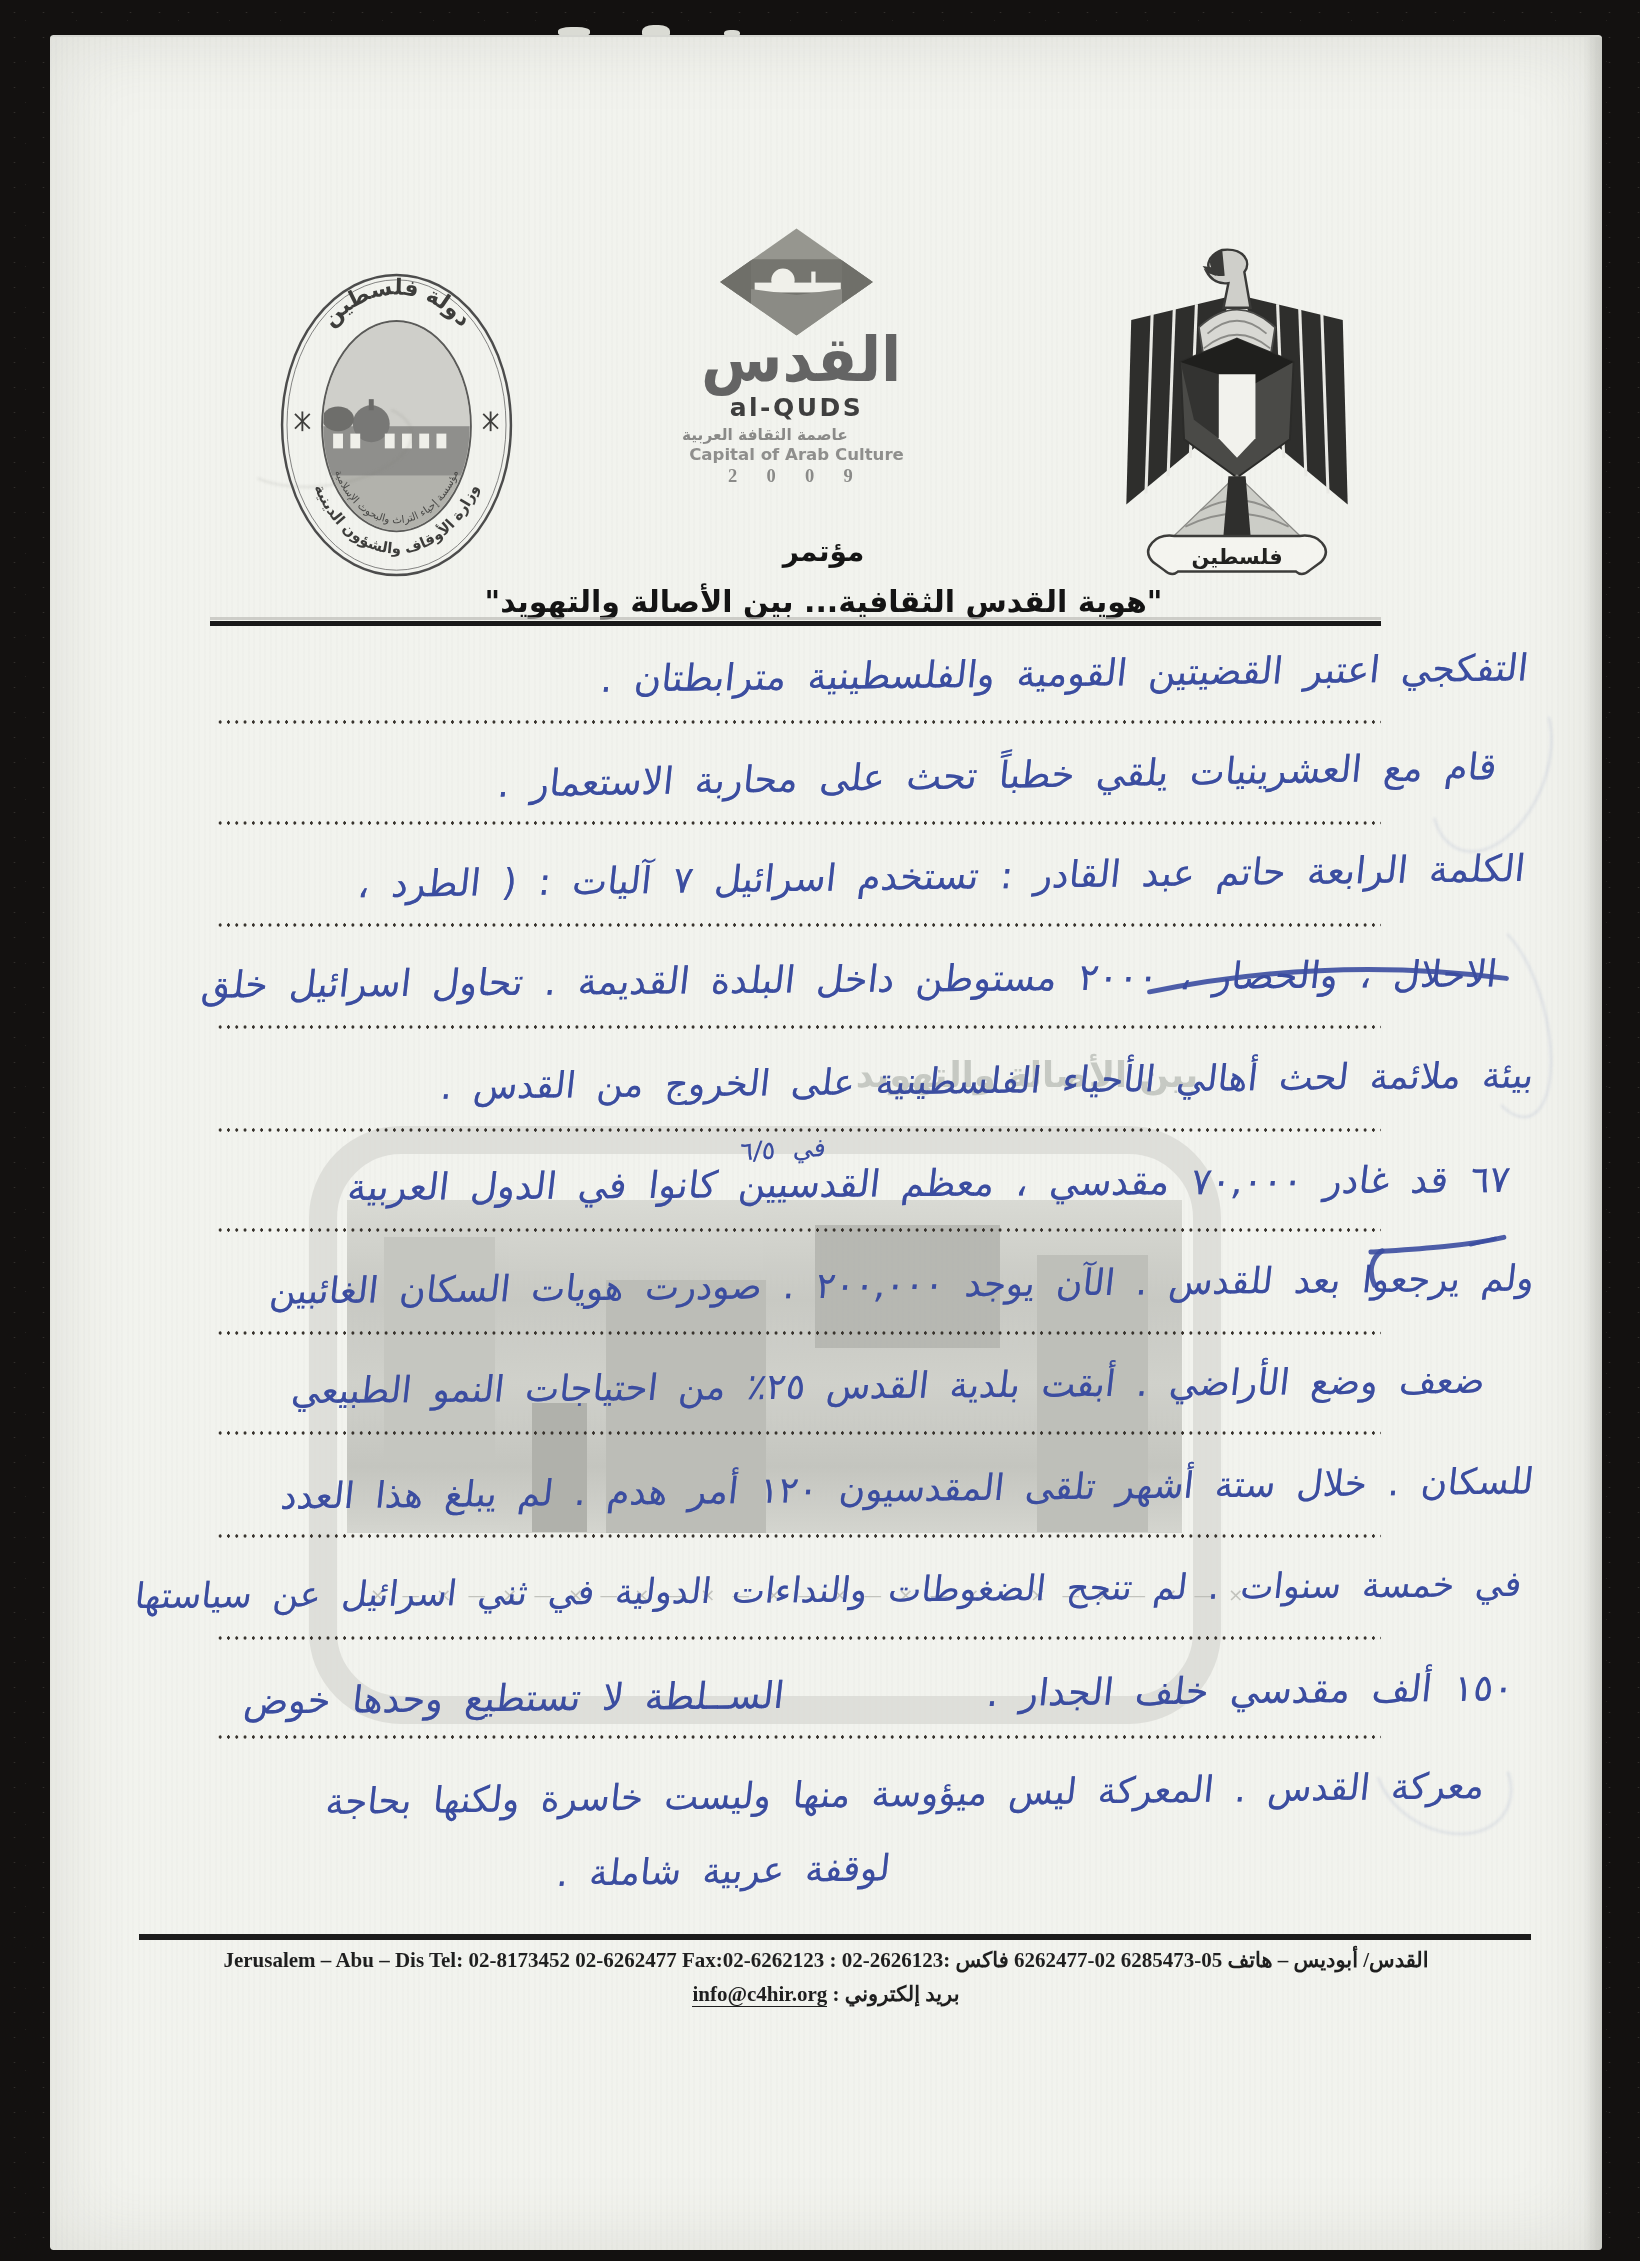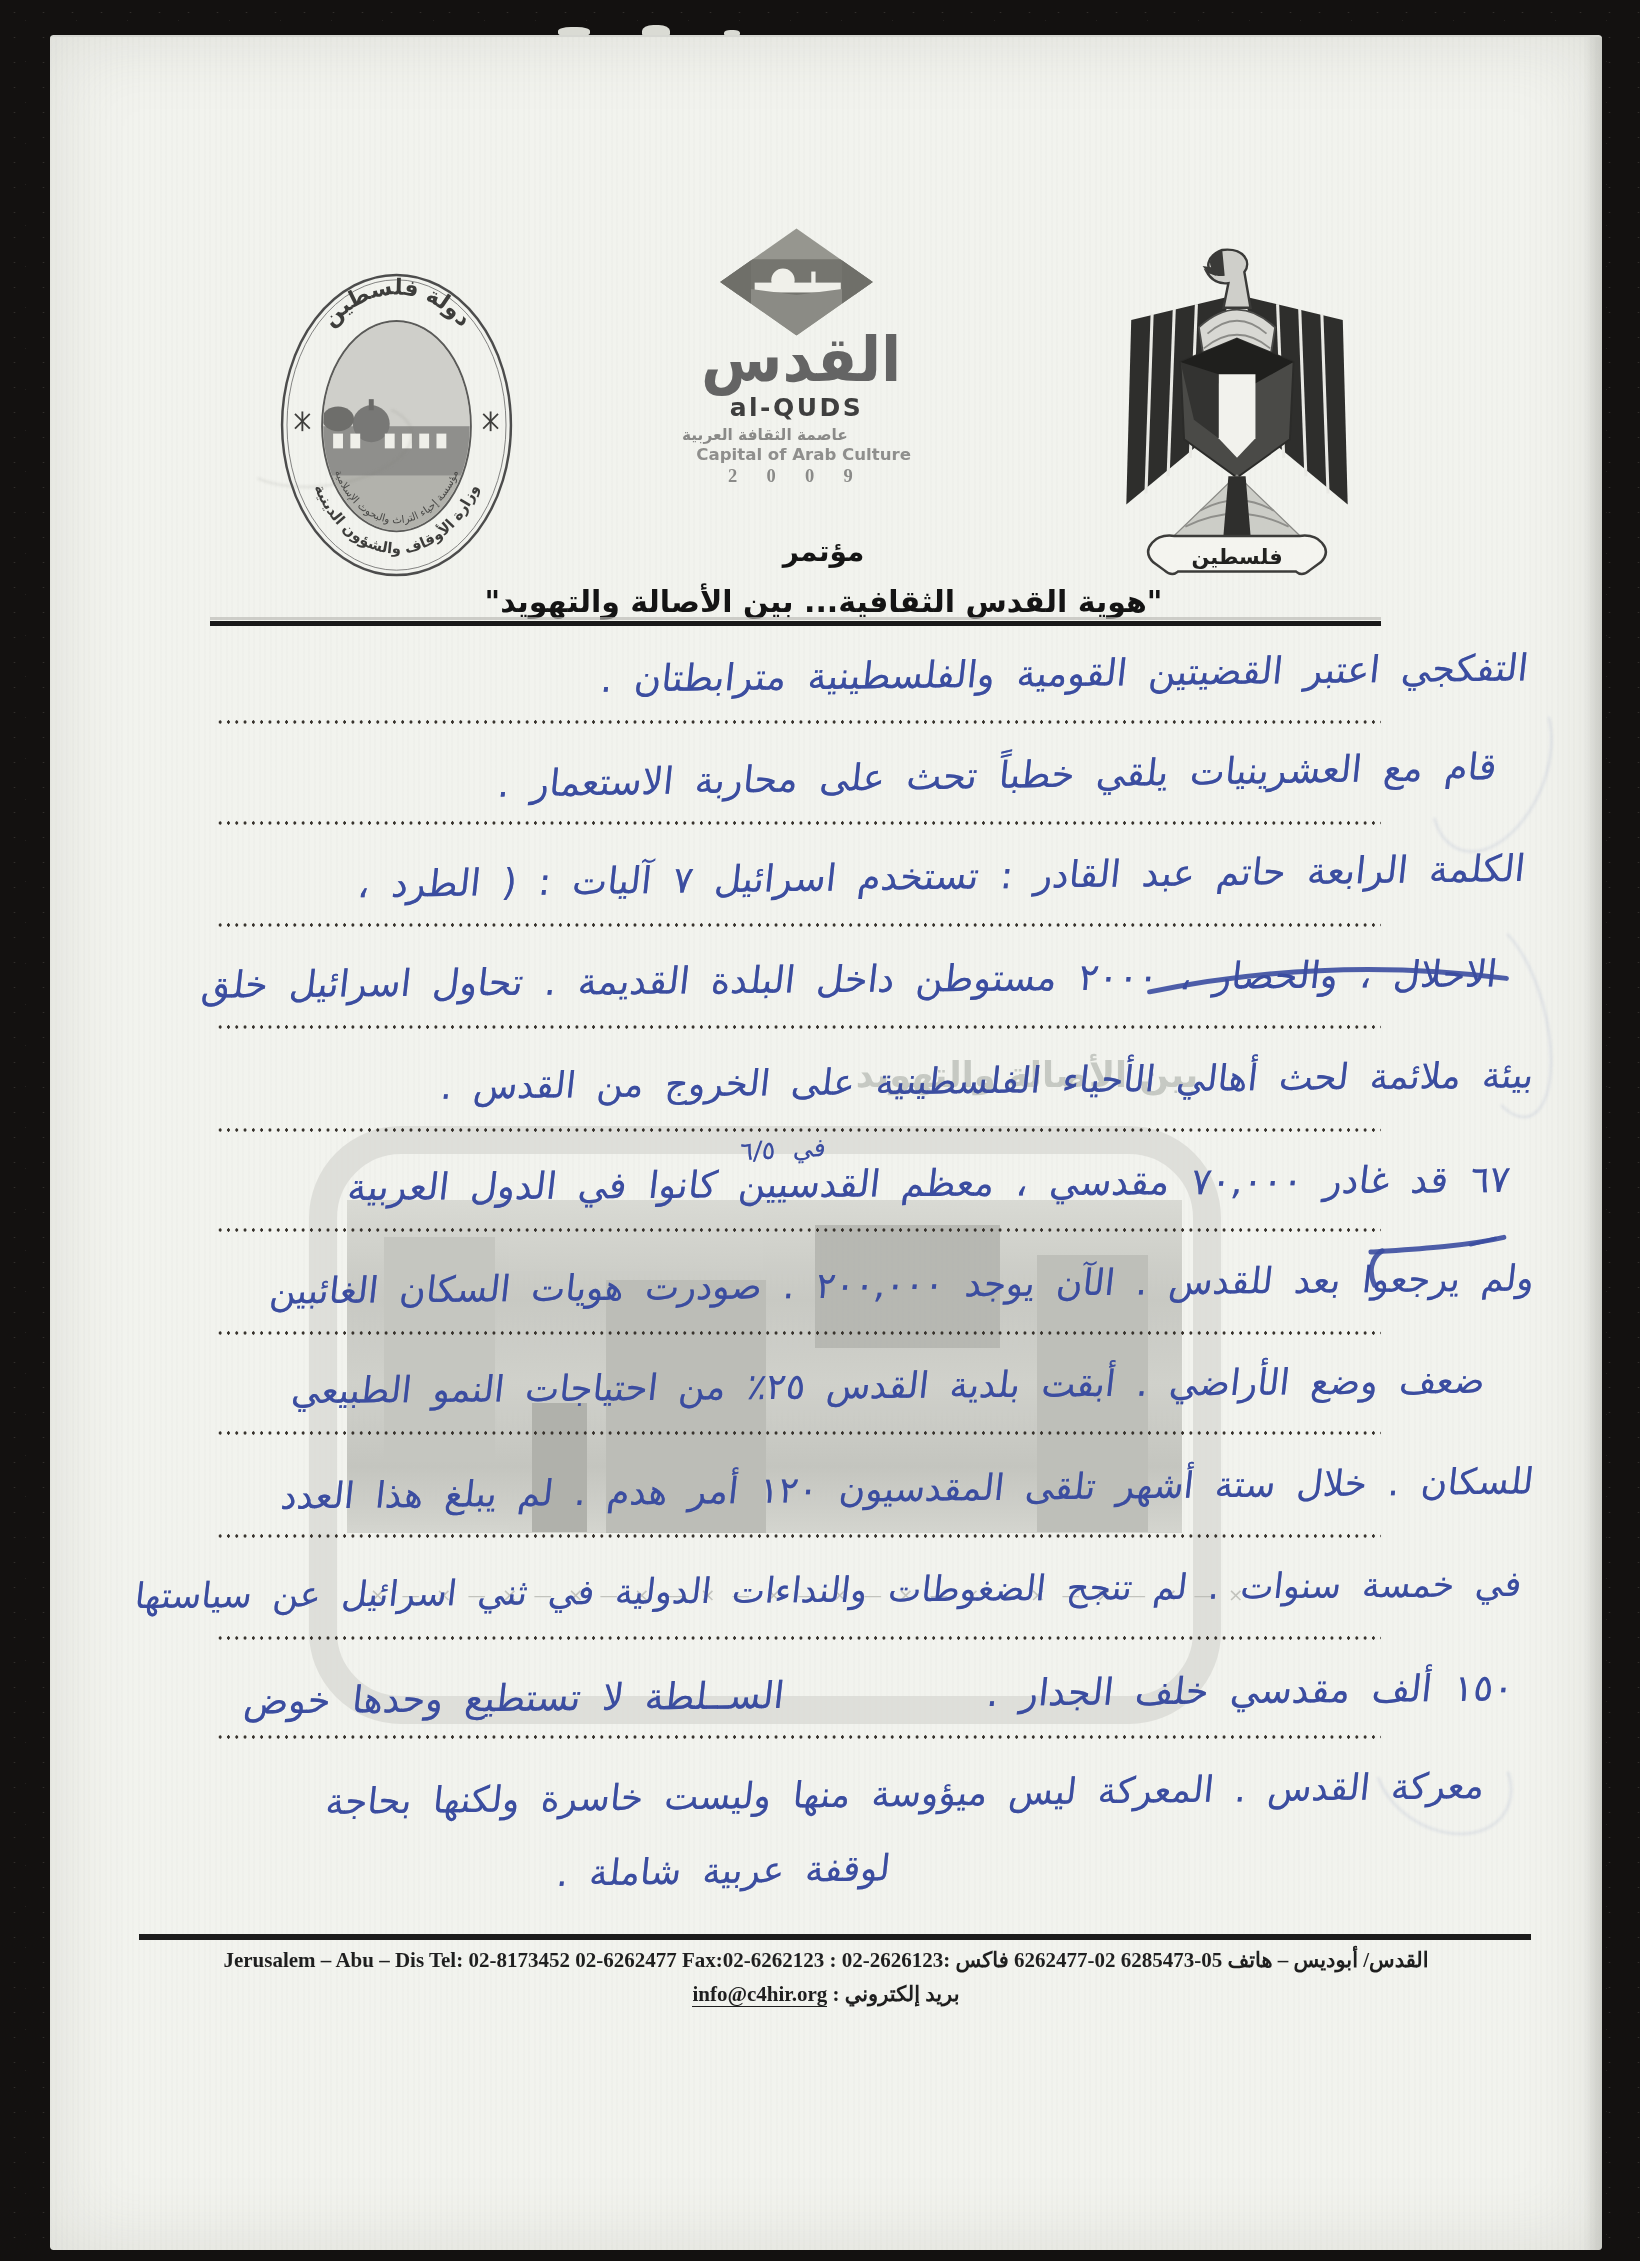--- a/index.html
+++ b/index.html
@@ -130,21 +130,21 @@
           <rect x="150" y="72" width="7" height="26" fill="#f0f0ea"></rect>
           <polygon points="126,110 240,95 240,178 12,178 12,95" fill="#8b8b85"></polygon>
         </g>
         <polygon points="2,89 52,54 52,124" fill="#6f6f69"></polygon>
         <polygon points="250,89 200,54 200,124" fill="#6f6f69"></polygon>
       </svg>
     </div>
     <div class="hdr-abs kufic" style="left:651px;top:288px;width:192px;text-align:center;font-size:59px;">القدس</div>
     <div class="hdr-abs alquds" style="left:632px;top:356px;width:229px;text-align:center;font-size:25px;">al-QUDS</div>
     <div class="hdr-abs tag-ar" style="left:632px;top:389px;width:229px;text-align:left;font-size:15.4px;direction:rtl;">عاصمة الثقافة العربية</div>
-    <div class="hdr-abs tag-en" style="left:632px;top:408px;width:229px;text-align:right;font-size:16.6px;">Capital of Arab Culture</div>
+    <div class="hdr-abs tag-en" style="left:632px;top:408px;width:229px;text-align:center;font-size:16.6px;">Capital of Arab Culture</div>
     <div class="hdr-abs year" style="left:632px;top:429px;width:229px;text-align:center;font-size:18.5px;">2 0 0 9</div>
 
     <div class="hdr-abs" style="left:1064px;top:198px;width:246px;height:346px;">
       <svg width="246" height="346" viewBox="0 0 400 562">
 
         <g>
           <path d="M186,100 L28,138 L20,438 L150,330 Z" fill="#2e2e2c"></path>
           <path d="M214,100 L372,138 L380,438 L250,330 Z" fill="#2e2e2c"></path>
           <g stroke="#e9e9e4" stroke-width="5">
             <line x1="62" y1="128" x2="52" y2="420"></line>

